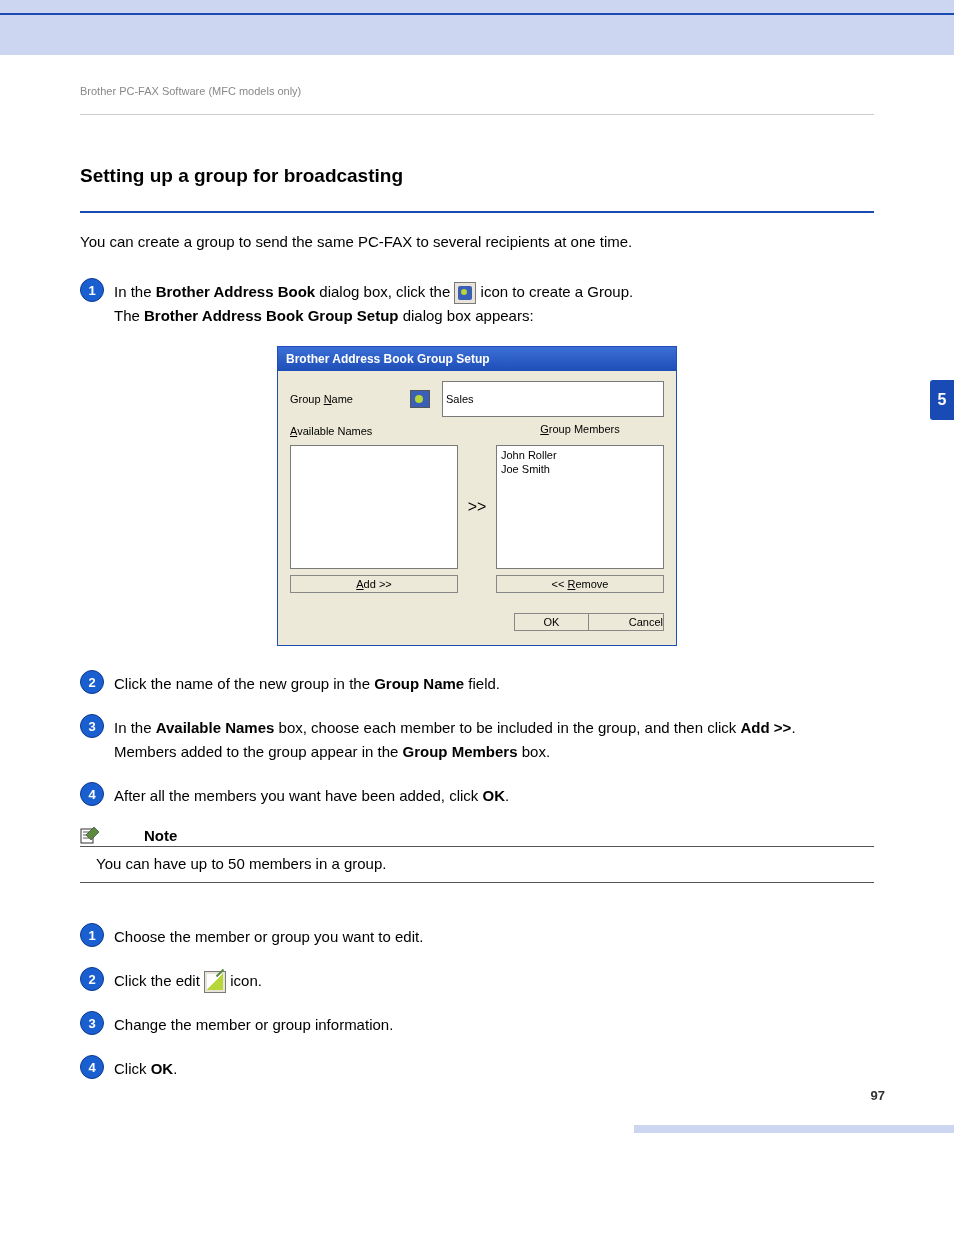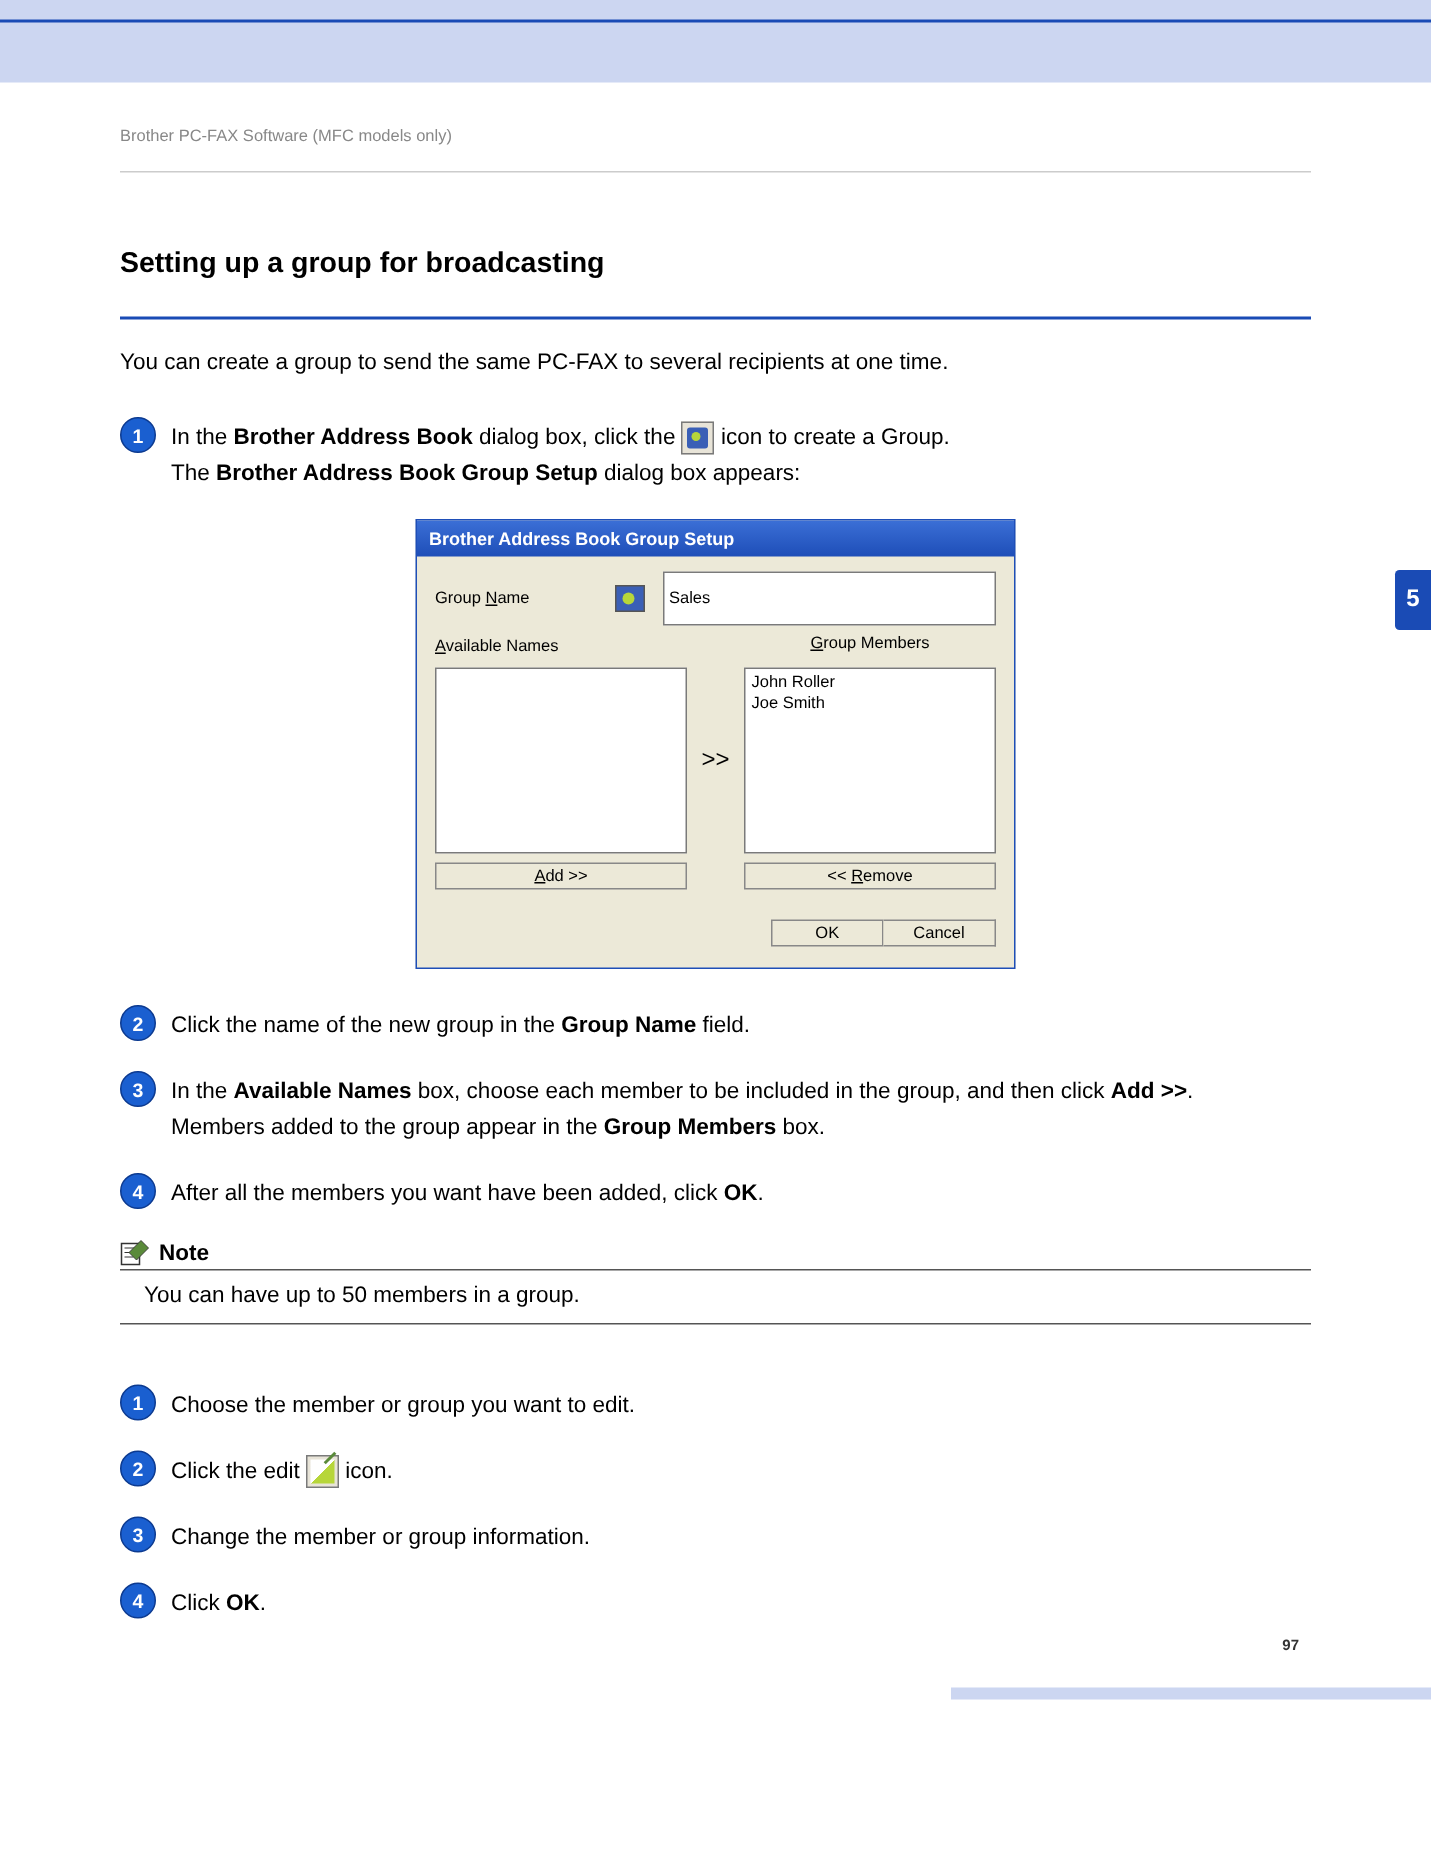--- a/index.html
+++ b/index.html
@@ -34,30 +34,30 @@
 .dlg-center-label { text-align: center; margin-bottom: 4px; }
 .dlg-list { border: 1px solid #7a7a7a; background: #fff; height: 124px; padding: 2px 4px; font-size: 11px; line-height: 1.3; }
 .dlg-arrow { font-size: 16px; }
 .dlg-btn-row { display: flex; margin-top: 6px; }
 .dlg-btn { border: 1px solid #888; background: #ece9d8; padding: 2px 0; font-size: 11px; text-align: center; }
 .dlg-btn-add { flex: 1; }
 .dlg-btn-remove { flex: 1; }
 .dlg-btn-spacer { width: 38px; }
 .dlg-bottom { display: flex; justify-content: flex-end; padding: 10px 12px 14px 12px; gap: 0; }
 .dlg-bottom .dlg-btn { width: 75px; }
-.dlg-bottom .dlg-btn + .dlg-btn { border-left: none; }
+.dlg-bottom .dlg-btn + .dlg-btn { border-left: none; text-align: right; }
 .note-block { margin-top: 8px; }
 .note-header { display: flex; align-items: center; border-bottom: 1px solid #555; padding-bottom: 2px; }
 .note-icon { width: 20px; height: 18px; margin-right: 6px; position: relative; }
 .note-icon svg { width: 20px; height: 18px; }
-.note-label { font-weight: bold; font-size: 15px; }
+.note-label { font-weight: bold; font-size: 15px; margin-left: 38px; }
 .note-body { font-size: 15px; padding: 8px 0 10px 16px; border-bottom: 1px solid #555; }
 .section2 { margin-top: 40px; }
 .side-tab { position: absolute; right: 0; top: 380px; width: 24px; height: 40px; background: #1a4bb5; color: #fff; font-weight: bold; font-size: 16px; display: flex; align-items: center; justify-content: center; border-radius: 3px 0 0 3px; }
-.page-num { position: absolute; right: 88px; bottom: 36px; font-size: 10px; font-weight: bold; color: #333; }
+.page-num { position: absolute; right: 69px; bottom: 36px; font-size: 13px; font-weight: bold; color: #333; }
 .underline-access { text-decoration: underline; }
 .bottom-bar { position: absolute; bottom: 6px; right: 0; height: 8px; width: 320px; background: #ccd6f1; }
 </style>
 </head>
 <body>
 
 <div class="top-band"></div>
 <div class="side-tab">5</div>
 
 <div class="content">

